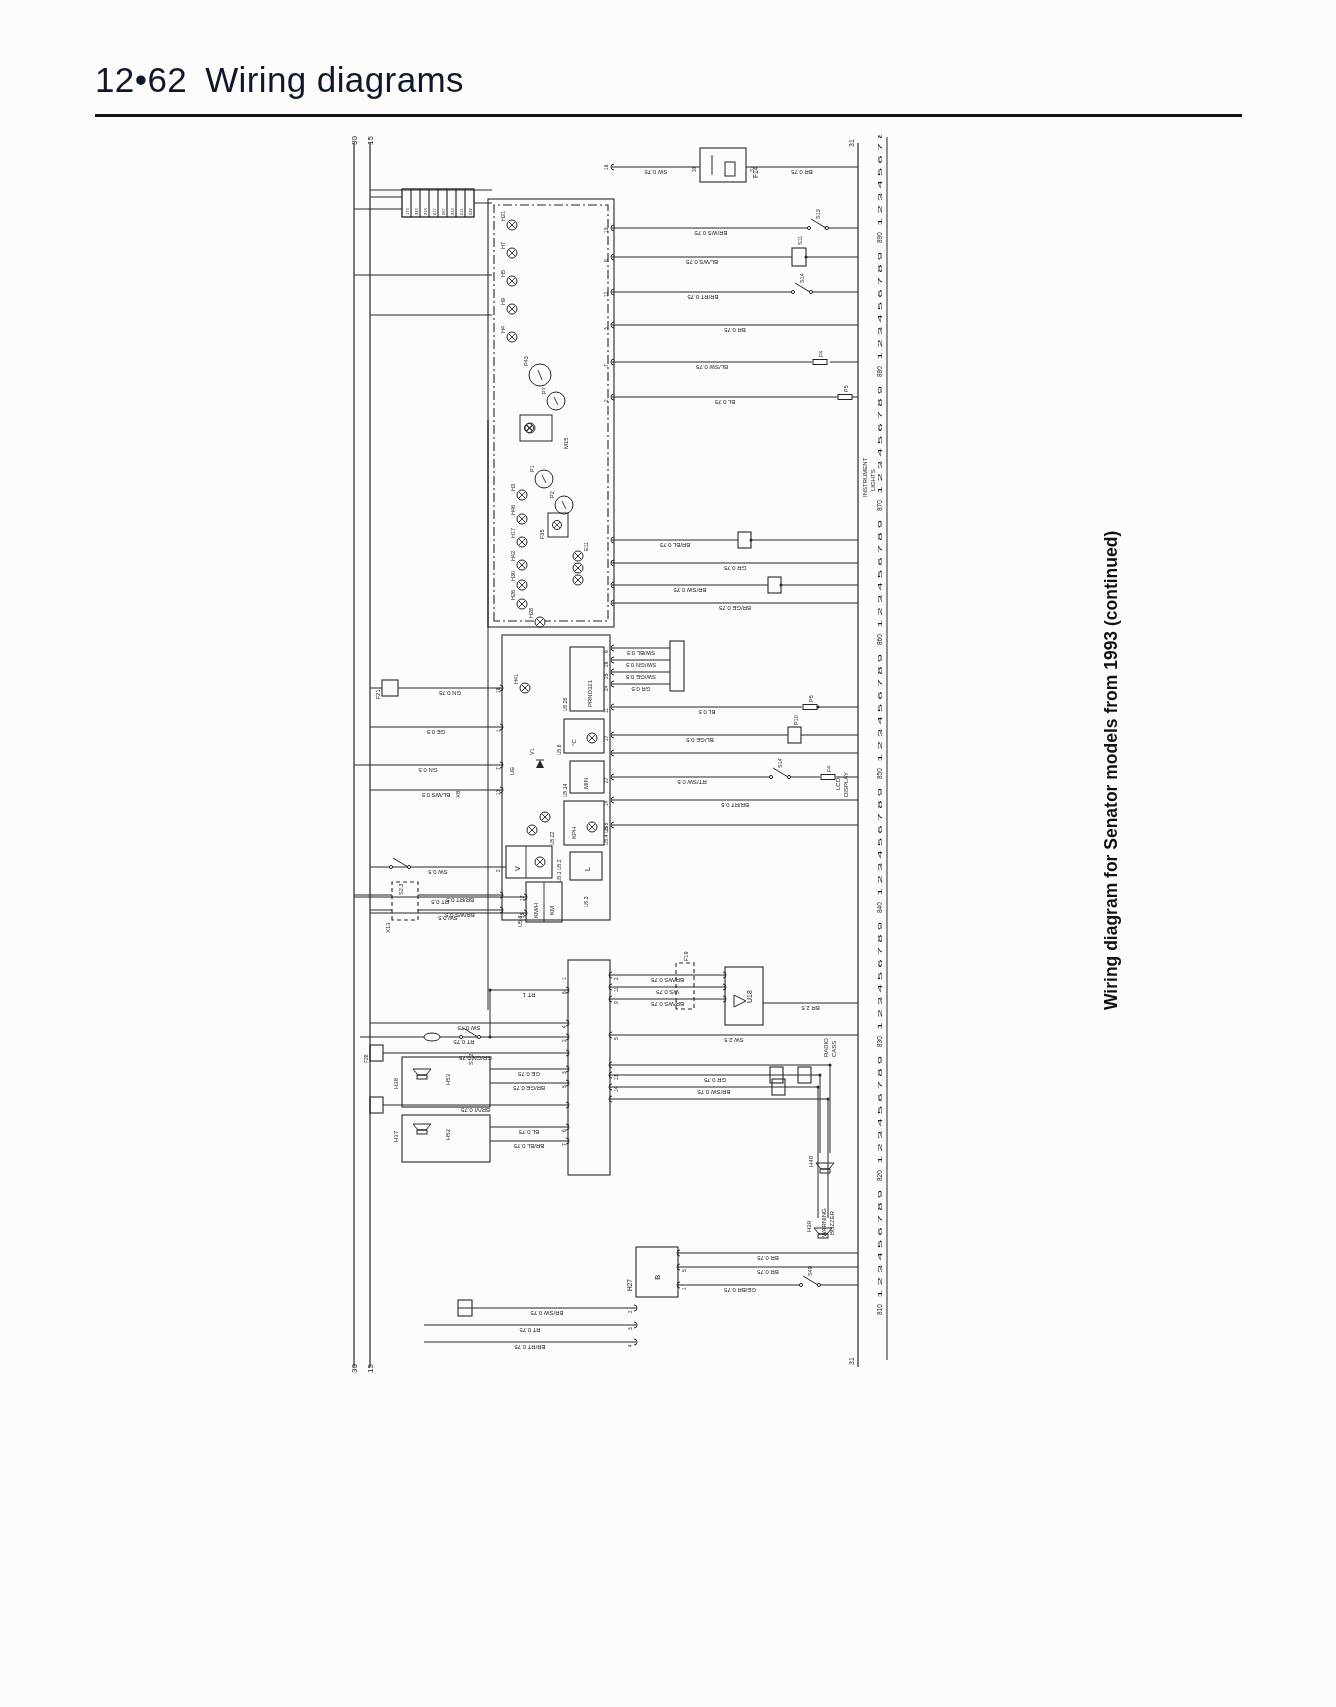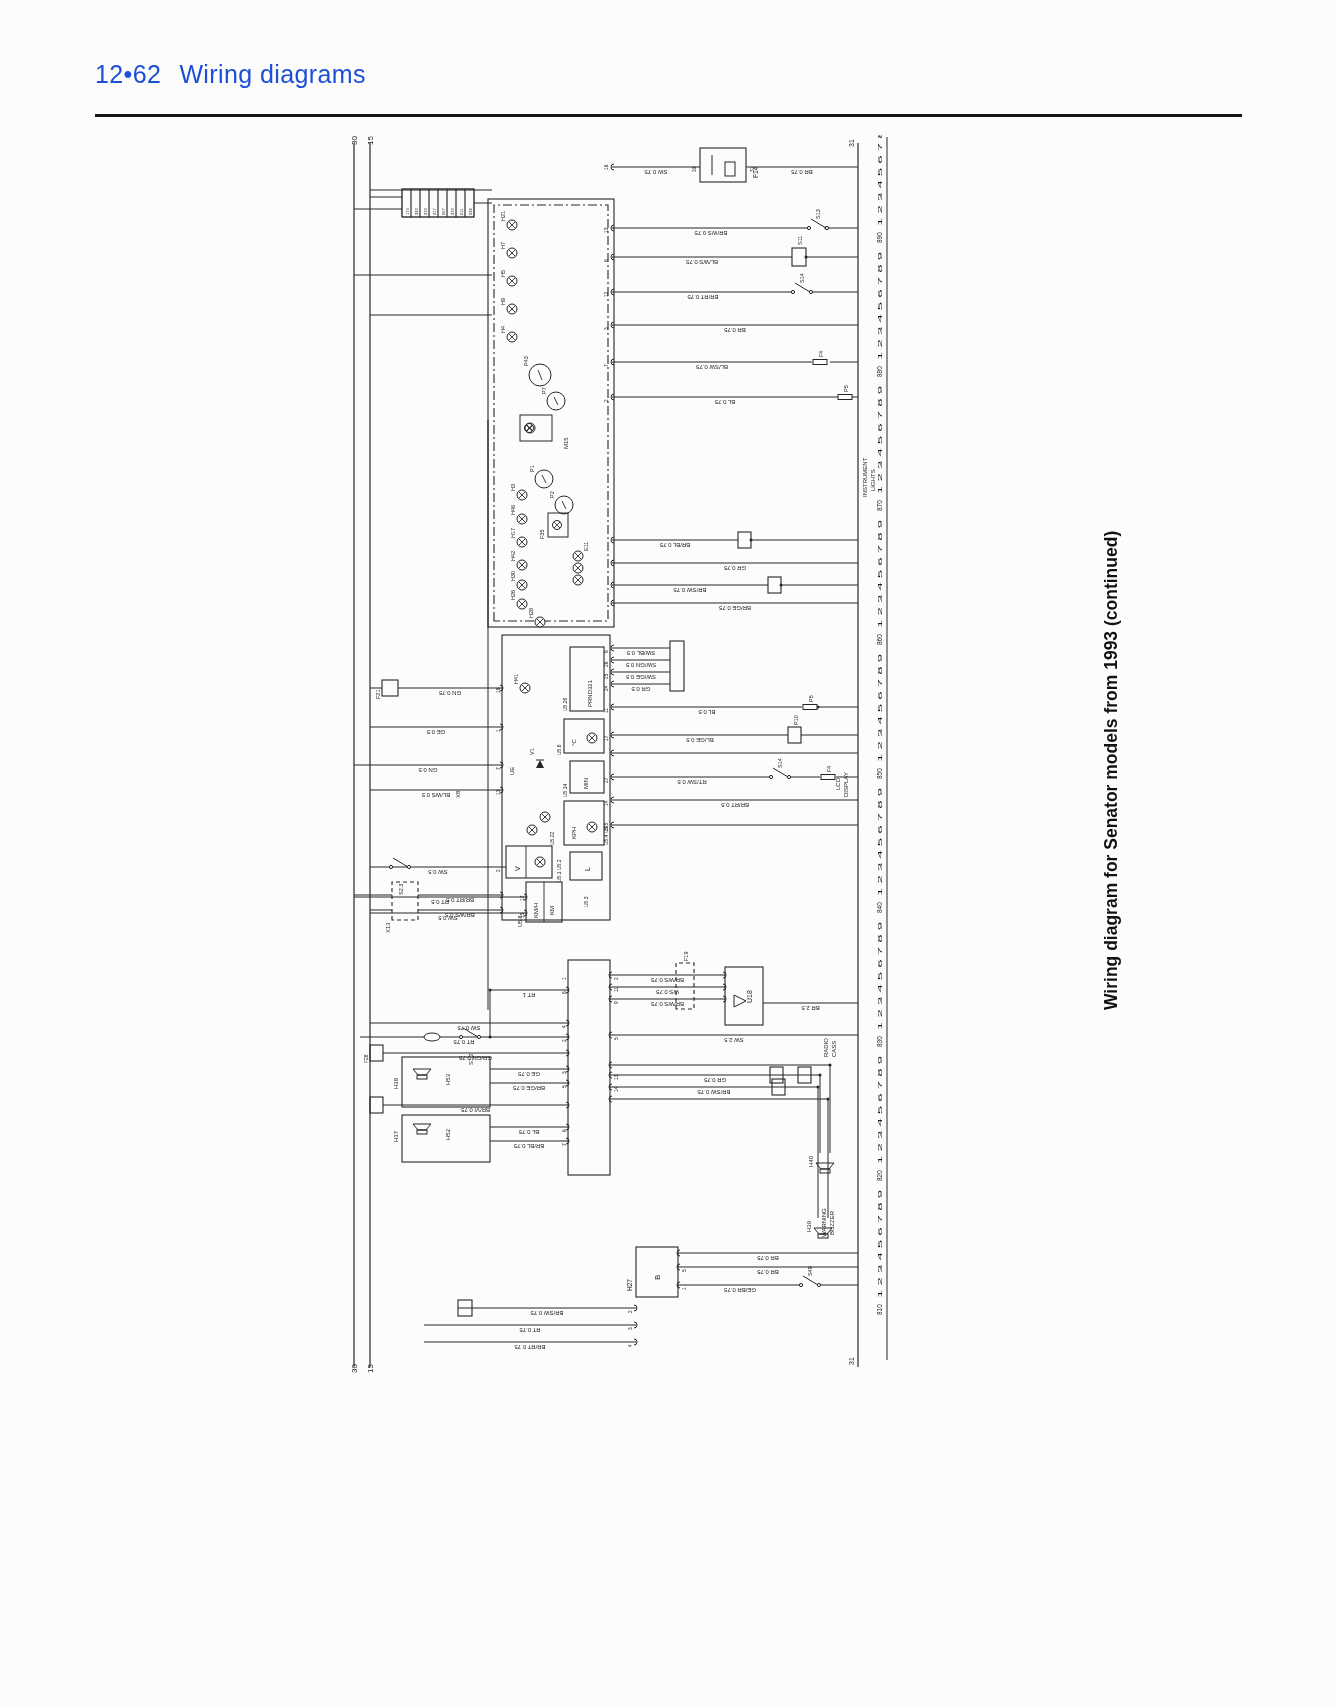--- a/index.html
+++ b/index.html
@@ -1,17 +1,17 @@
 <!DOCTYPE html>
 <html><head>
 <meta charset="utf-8">
 <style>
   html,body{margin:0;padding:0;}
   body{width:1336px;height:1707px;position:relative;background:#fcfcfa;font-family:"Liberation Sans",sans-serif;overflow:hidden;}
-  .header{position:absolute;left:95px;top:60px;font-size:25px;color:#1d4ed8;letter-spacing:.4px;}
+  .header{position:absolute;left:95px;top:60px;font-size:35px;color:#0f172a;letter-spacing:.4px;}
   .header .hnum{margin-right:18px;}
   .rule{position:absolute;left:95px;top:114px;width:1147px;height:3px;background:#161616;}
   .caption{position:absolute;left:1101px;top:1010px;transform:rotate(-90deg);transform-origin:0 0;width:430px;font-size:17.5px;font-weight:bold;color:#111;white-space:nowrap;}
   .diagram-rot{position:absolute;left:340px;top:1375px;width:1240px;height:555px;transform:rotate(-90deg);transform-origin:0 0;}
   svg text{font-family:"Liberation Sans",sans-serif;fill:#1c1c1c;}
 </style>
 </head>
 <body>
 
 <div class="header">

